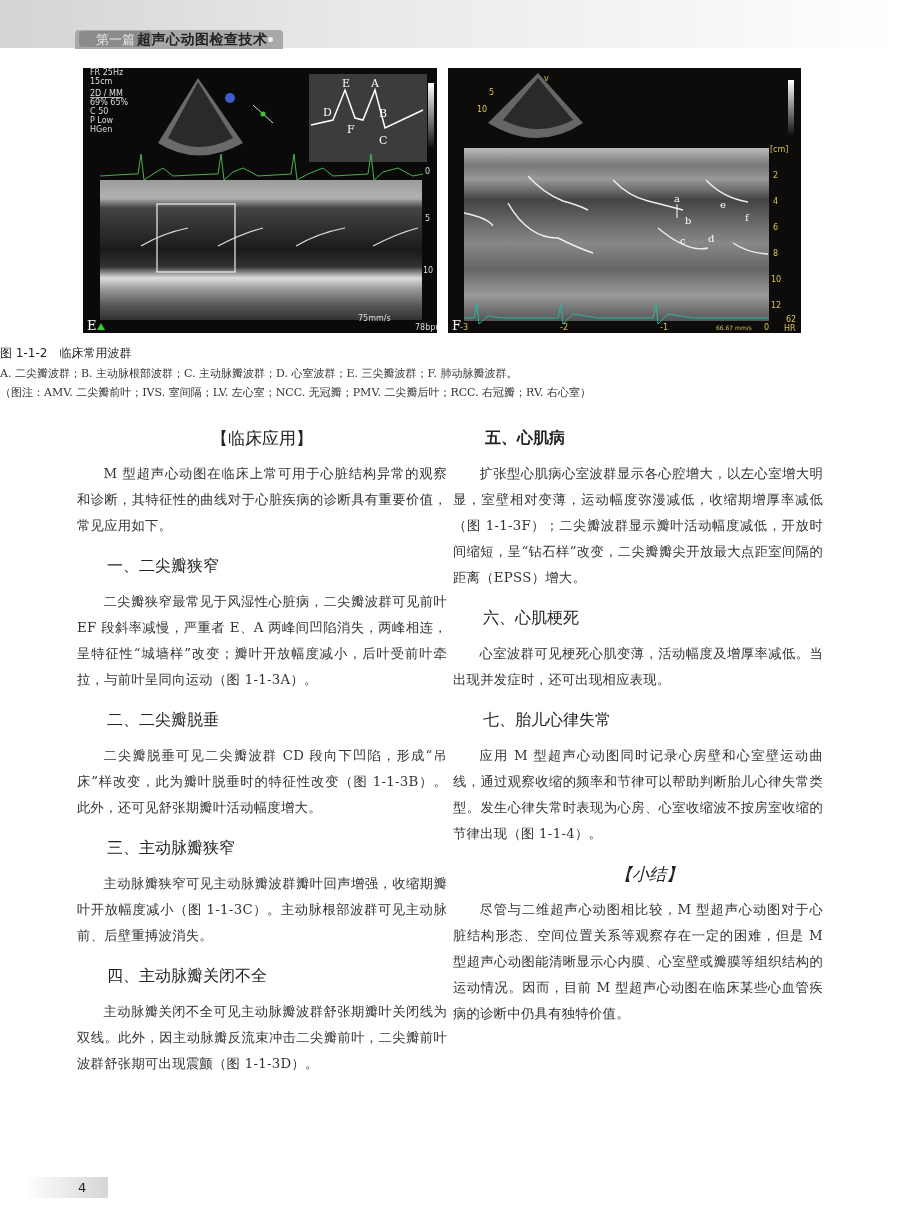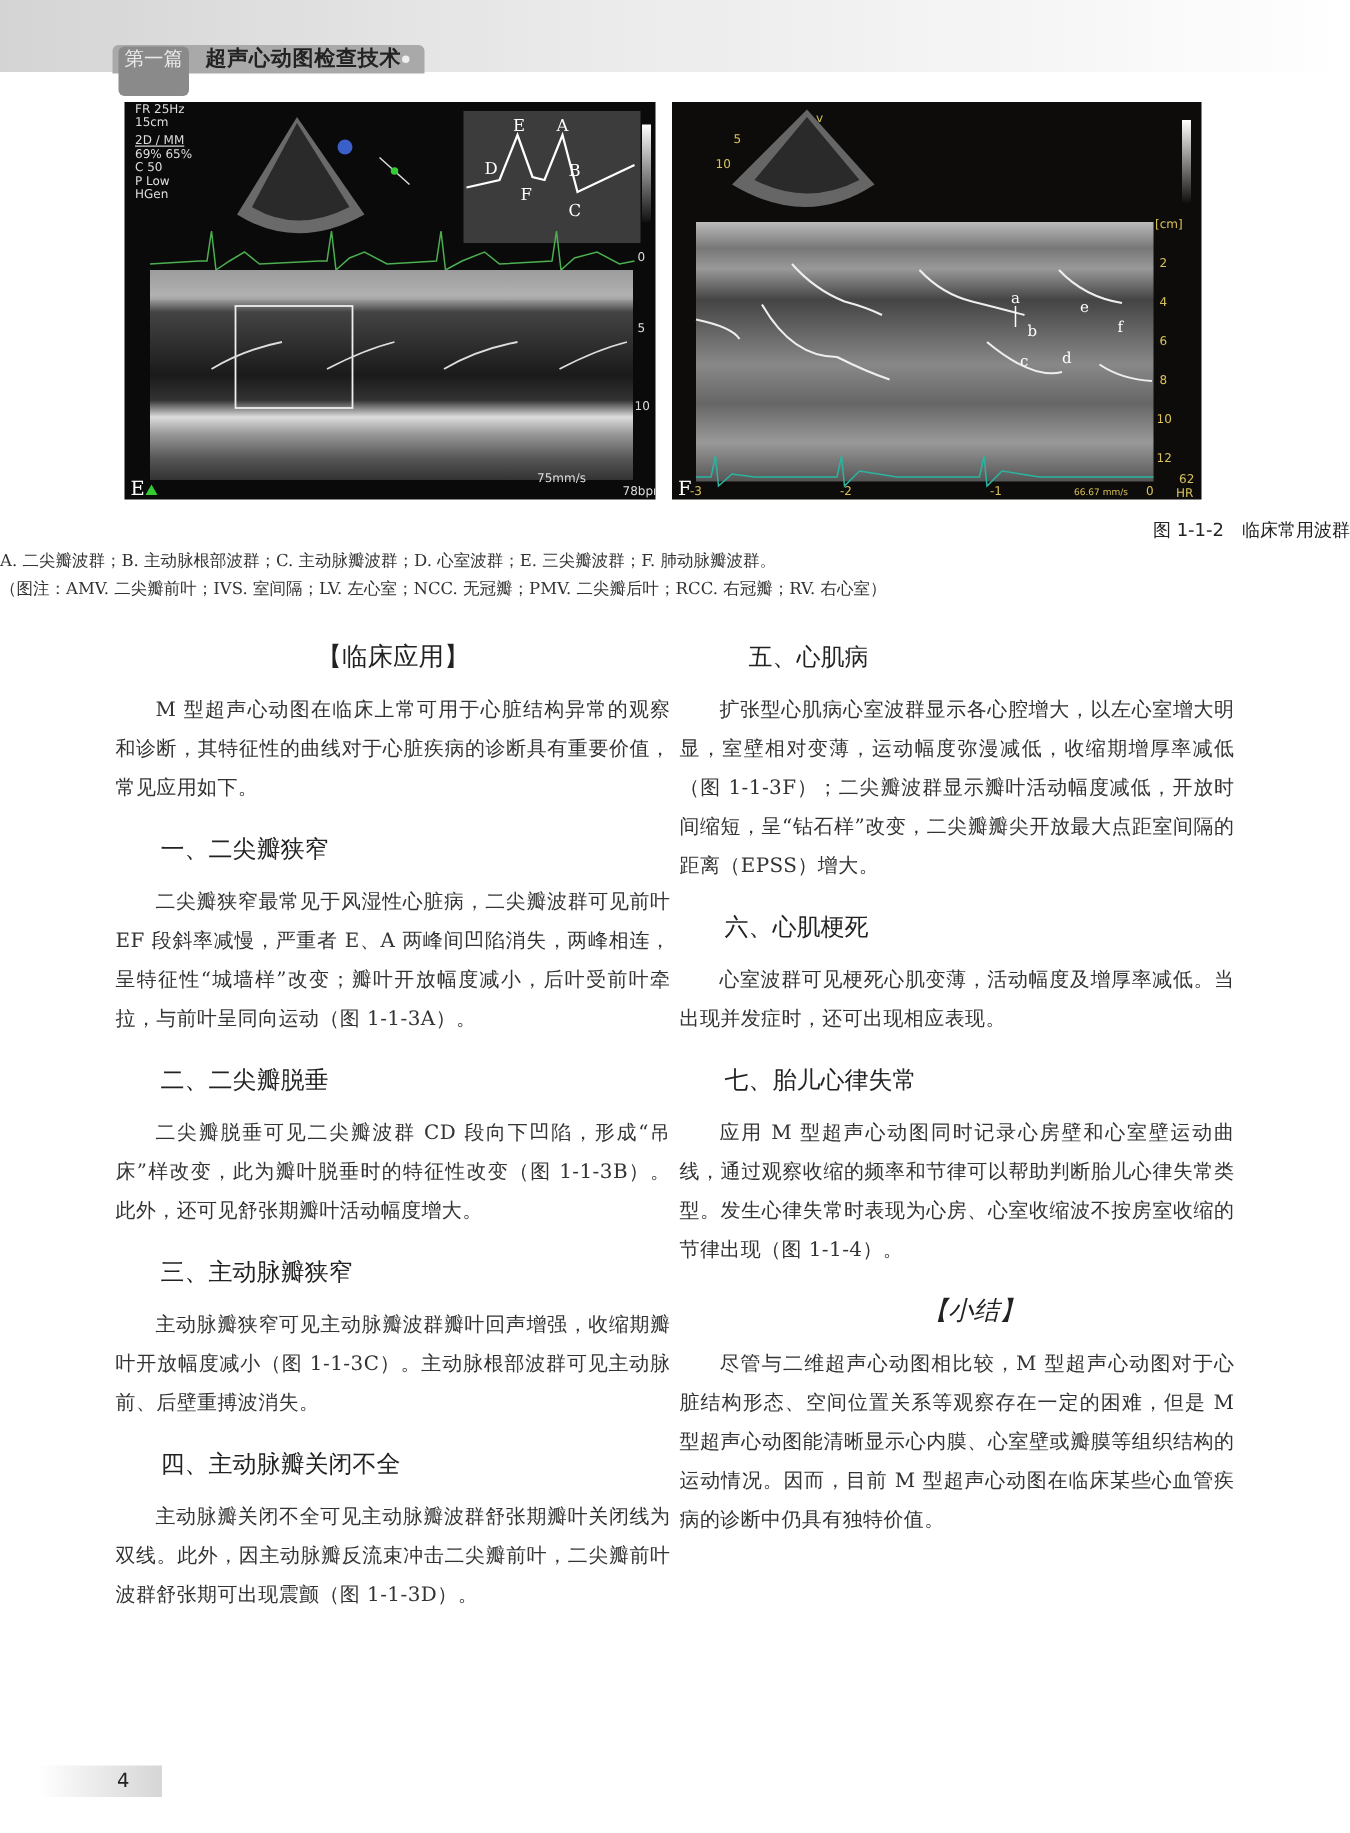--- a/index.html
+++ b/index.html
@@ -1,29 +1,29 @@
 <!DOCTYPE html>
 <html><head>
 <meta charset="utf-8">
 <style>
   html, body { margin:0; padding:0; background:#fff; }
   body { width:900px; height:1222px; position:relative; overflow:hidden; font-family:"DejaVu Serif", serif; color:#333; }
   .header-band { position:absolute; left:0; top:0; width:900px; height:48px;
     background:linear-gradient(90deg,#d4d4d4 0%,#e9e9e9 40%,#f7f7f7 80%,#fff 100%); }
   .chapter-tab { position:absolute; left:75px; top:30px; height:19px; width:208px; background:#a9a9a9; border-radius:4px 4px 0 0; }
-  .chapter-badge { position:absolute; left:79px; top:31px; height:33px; padding:0 4px; background:#8a8a8a; border-radius:4px; color:#e8e8e8; font-family:"DejaVu Sans", sans-serif; font-size:13px; line-height:17px; }
+  .chapter-badge { position:absolute; left:79px; top:31px; height:16px; padding:0 17px; background:#8a8a8a; border-radius:4px; color:#e8e8e8; font-family:"DejaVu Sans", sans-serif; font-size:13px; line-height:17px; }
   .chapter-title { position:absolute; left:137px; top:30px; color:#222; font-family:"DejaVu Sans", sans-serif; font-size:14px; font-weight:bold; line-height:19px; letter-spacing:0.5px; }
   .chapter-dot { position:absolute; left:268px; top:37px; width:5px; height:5px; border-radius:50%; background:#eee; }
 
   .figure { position:absolute; top:68px; height:265px; background:#0a0a0a; overflow:hidden; }
   .fig-left { left:83px; width:354px; }
   .fig-right { left:448px; width:353px; background:#0d0c0a; }
   .us-text { font-family:"DejaVu Sans", sans-serif; fill:#ddd; font-size:8px; }
 
-  .caption-title { position:absolute; left:0; width:900px; top:345px; text-align:right; font-family:"DejaVu Sans", sans-serif; font-size:12px; color:#222; }
+  .caption-title { position:absolute; left:0; width:900px; top:345px; text-align:left; font-family:"DejaVu Sans", sans-serif; font-size:12px; color:#222; }
   .caption-line { position:absolute; left:0; width:900px; text-align:left; font-size:11px; color:#333; font-family:"DejaVu Serif", serif; }
 
   .col { position:absolute; top:425px; width:370px; }
   .col-left { left:77px; }
   .col-right { left:453px; }
   .bracket-head { font-family:"DejaVu Sans", sans-serif; font-size:17px; color:#222; margin:0 0 10px 0; height:26px; line-height:26px;text-align:center; }
   .sec-head { font-family:"DejaVu Sans", sans-serif; font-size:16px; color:#222; margin:14px 0 10px 30px; height:26px; line-height:26px; }
   .para { font-size:13.3px; line-height:26px; text-align:justify; text-indent:2em; margin:0; letter-spacing:0.3px; }
 
   .page-num-band { position:absolute; left:25px; top:1177px; width:83px; height:21px; background:linear-gradient(90deg,#fff 0%,#e6e6e6 60%,#d6d6d6 100%); }
@@ -172,21 +172,21 @@
   <p class="para">二尖瓣脱垂可见二尖瓣波群 CD 段向下凹陷，形成“吊床”样改变，此为瓣叶脱垂时的特征性改变（图 1-1-3B）。此外，还可见舒张期瓣叶活动幅度增大。</p>
 
   <div class="sec-head">三、主动脉瓣狭窄</div>
   <p class="para">主动脉瓣狭窄可见主动脉瓣波群瓣叶回声增强，收缩期瓣叶开放幅度减小（图 1-1-3C）。主动脉根部波群可见主动脉前、后壁重搏波消失。</p>
 
   <div class="sec-head">四、主动脉瓣关闭不全</div>
   <p class="para">主动脉瓣关闭不全可见主动脉瓣波群舒张期瓣叶关闭线为双线。此外，因主动脉瓣反流束冲击二尖瓣前叶，二尖瓣前叶波群舒张期可出现震颤（图 1-1-3D）。</p>
 </div>
 
 <div class="col col-right">
-  <div class="sec-head" style="margin-top:0;margin-left:46px;">五、心肌病</div>
+  <div class="sec-head" style="margin-top:0;margin-left:32px;font-weight:bold;">五、心肌病</div>
   <p class="para">扩张型心肌病心室波群显示各心腔增大，以左心室增大明显，室壁相对变薄，运动幅度弥漫减低，收缩期增厚率减低（图 1-1-3F）；二尖瓣波群显示瓣叶活动幅度减低，开放时间缩短，呈“钻石样”改变，二尖瓣瓣尖开放最大点距室间隔的距离（EPSS）增大。</p>
 
   <div class="sec-head">六、心肌梗死</div>
   <p class="para">心室波群可见梗死心肌变薄，活动幅度及增厚率减低。当出现并发症时，还可出现相应表现。</p>
 
   <div class="sec-head">七、胎儿心律失常</div>
   <p class="para">应用 M 型超声心动图同时记录心房壁和心室壁运动曲线，通过观察收缩的频率和节律可以帮助判断胎儿心律失常类型。发生心律失常时表现为心房、心室收缩波不按房室收缩的节律出现（图 1-1-4）。</p>
 
   <div class="bracket-head" style="margin-top:14px;margin-left:22px;font-style:italic;">【小结】</div>
   <p class="para">尽管与二维超声心动图相比较，M 型超声心动图对于心脏结构形态、空间位置关系等观察存在一定的困难，但是 M 型超声心动图能清晰显示心内膜、心室壁或瓣膜等组织结构的运动情况。因而，目前 M 型超声心动图在临床某些心血管疾病的诊断中仍具有独特价值。</p>

